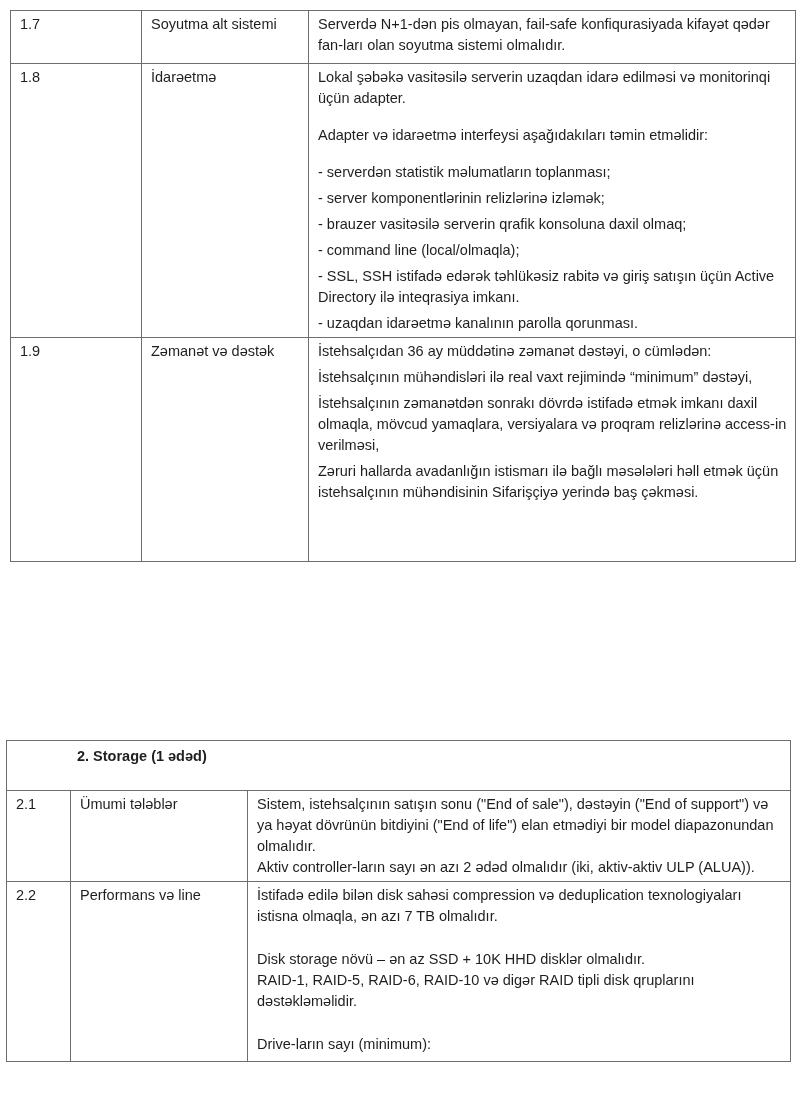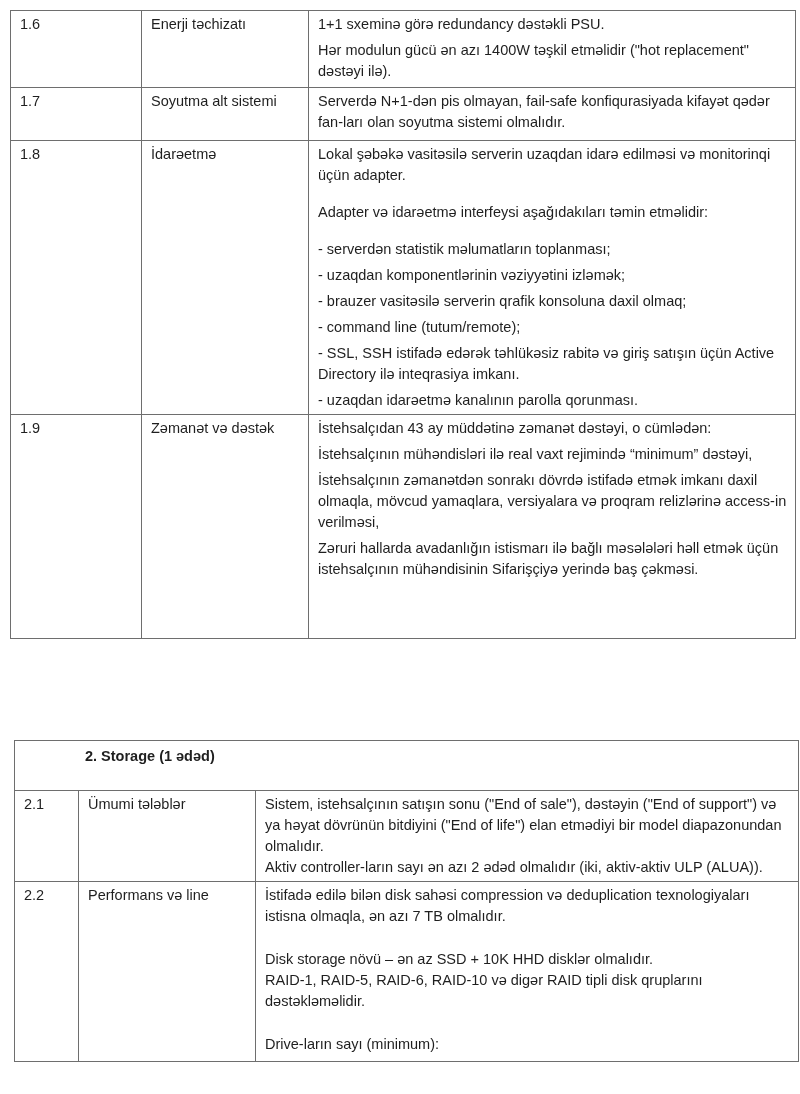--- a/index.html
+++ b/index.html
@@ -20,21 +20,21 @@
     overflow: hidden;
     background: #ffffff;
   }
   table.spec-table {
     position: absolute;
     border-collapse: collapse;
     table-layout: fixed;
     background: #ffffff;
   }
   table.t1 { left: 10px; top: 10px; width: 786px; }
-  table.t2 { left: 14px; top: 740px; width: 785px; }
+  table.t2 { left: 6px; top: 740px; width: 785px; }
   .spec-table td {
     border: 1px solid #6e6e6e;
     vertical-align: top;
     padding: 3px 8px 3px 9px;
     overflow: hidden;
   }
   .spec-table td p { margin: 0; }
   
   .t1 td.content p { margin: 0 0 5px 0; }
   .t1 td.content p:last-child { margin-bottom: 0; }
@@ -55,56 +55,48 @@
 
 <div class="page">
 
   <table class="spec-table t1">
     <colgroup>
       <col style="width:131px">
       <col style="width:167px">
       <col>
     </colgroup>
     <tbody id="t1-body">
-        <tr style="height: 77px;">
-          <td class="row-id">1.6</td>
-          <td class="row-label">Enerji təchizatı</td>
-          <td class="content">
-            <p>1+1 sxeminə görə redundancy dəstəkli PSU.</p>
-            <p>Hər modulun gücü ən azı 1400W təşkil etməlidir ("hot replacement" dəstəyi ilə).</p>
-          </td>
-        </tr>
         <tr style="height: 53px; margin-top: 13px;">
           <td class="row-id">1.7</td>
           <td class="row-label">Soyutma alt sistemi</td>
           <td class="content">
             <p>Serverdə N+1-dən pis olmayan, fail-safe konfiqurasiyada kifayət qədər fan-ları olan soyutma sistemi olmalıdır.</p>
           </td>
         </tr>
         <tr style="height: 268px; padding-left: 24px;">
           <td class="row-id">1.8</td>
           <td class="row-label">İdarəetmə</td>
           <td class="content">
             <p>Lokal şəbəkə vasitəsilə serverin uzaqdan idarə edilməsi və monitorinqi üçün adapter.</p>
             <p class="blank"></p>
             <p>Adapter və idarəetmə interfeysi aşağıdakıları təmin etməlidir:</p>
             <p class="blank"></p>
             <p>- serverdən statistik məlumatların toplanması;</p>
-            <p>- uzaqdan komponentlərinin vəziyyətini izləmək;</p>
+            <p>- server komponentlərinin relizlərinə izləmək;</p>
             <p>- brauzer vasitəsilə serverin qrafik konsoluna daxil olmaq;</p>
-            <p>- command line (tutum/remote);</p>
+            <p>- command line (local/olmaqla);</p>
             <p>- SSL, SSH istifadə edərək təhlükəsiz rabitə və giriş satışın üçün Active Directory ilə inteqrasiya imkanı.</p>
             <p>- uzaqdan idarəetmə kanalının parolla qorunması.</p>
           </td>
         </tr>
         <tr style="height: 224px;">
           <td class="row-id">1.9</td>
           <td class="row-label">Zəmanət və dəstək</td>
           <td class="content">
-            <p>İstehsalçıdan 43 ay müddətinə zəmanət dəstəyi, o cümlədən:</p>
+            <p>İstehsalçıdan 36 ay müddətinə zəmanət dəstəyi, o cümlədən:</p>
             <p>İstehsalçının mühəndisləri ilə real vaxt rejimində “minimum” dəstəyi,</p>
             <p>İstehsalçının zəmanətdən sonrakı dövrdə istifadə etmək imkanı daxil olmaqla, mövcud yamaqlara, versiyalara və proqram relizlərinə access-in verilməsi,</p>
             <p>Zəruri hallarda avadanlığın istismarı ilə bağlı məsələləri həll etmək üçün istehsalçının mühəndisinin Sifarişçiyə yerində baş çəkməsi.</p>
           </td>
         </tr>
       </tbody>
   </table>
 
   <table class="spec-table t2">
     <colgroup>

